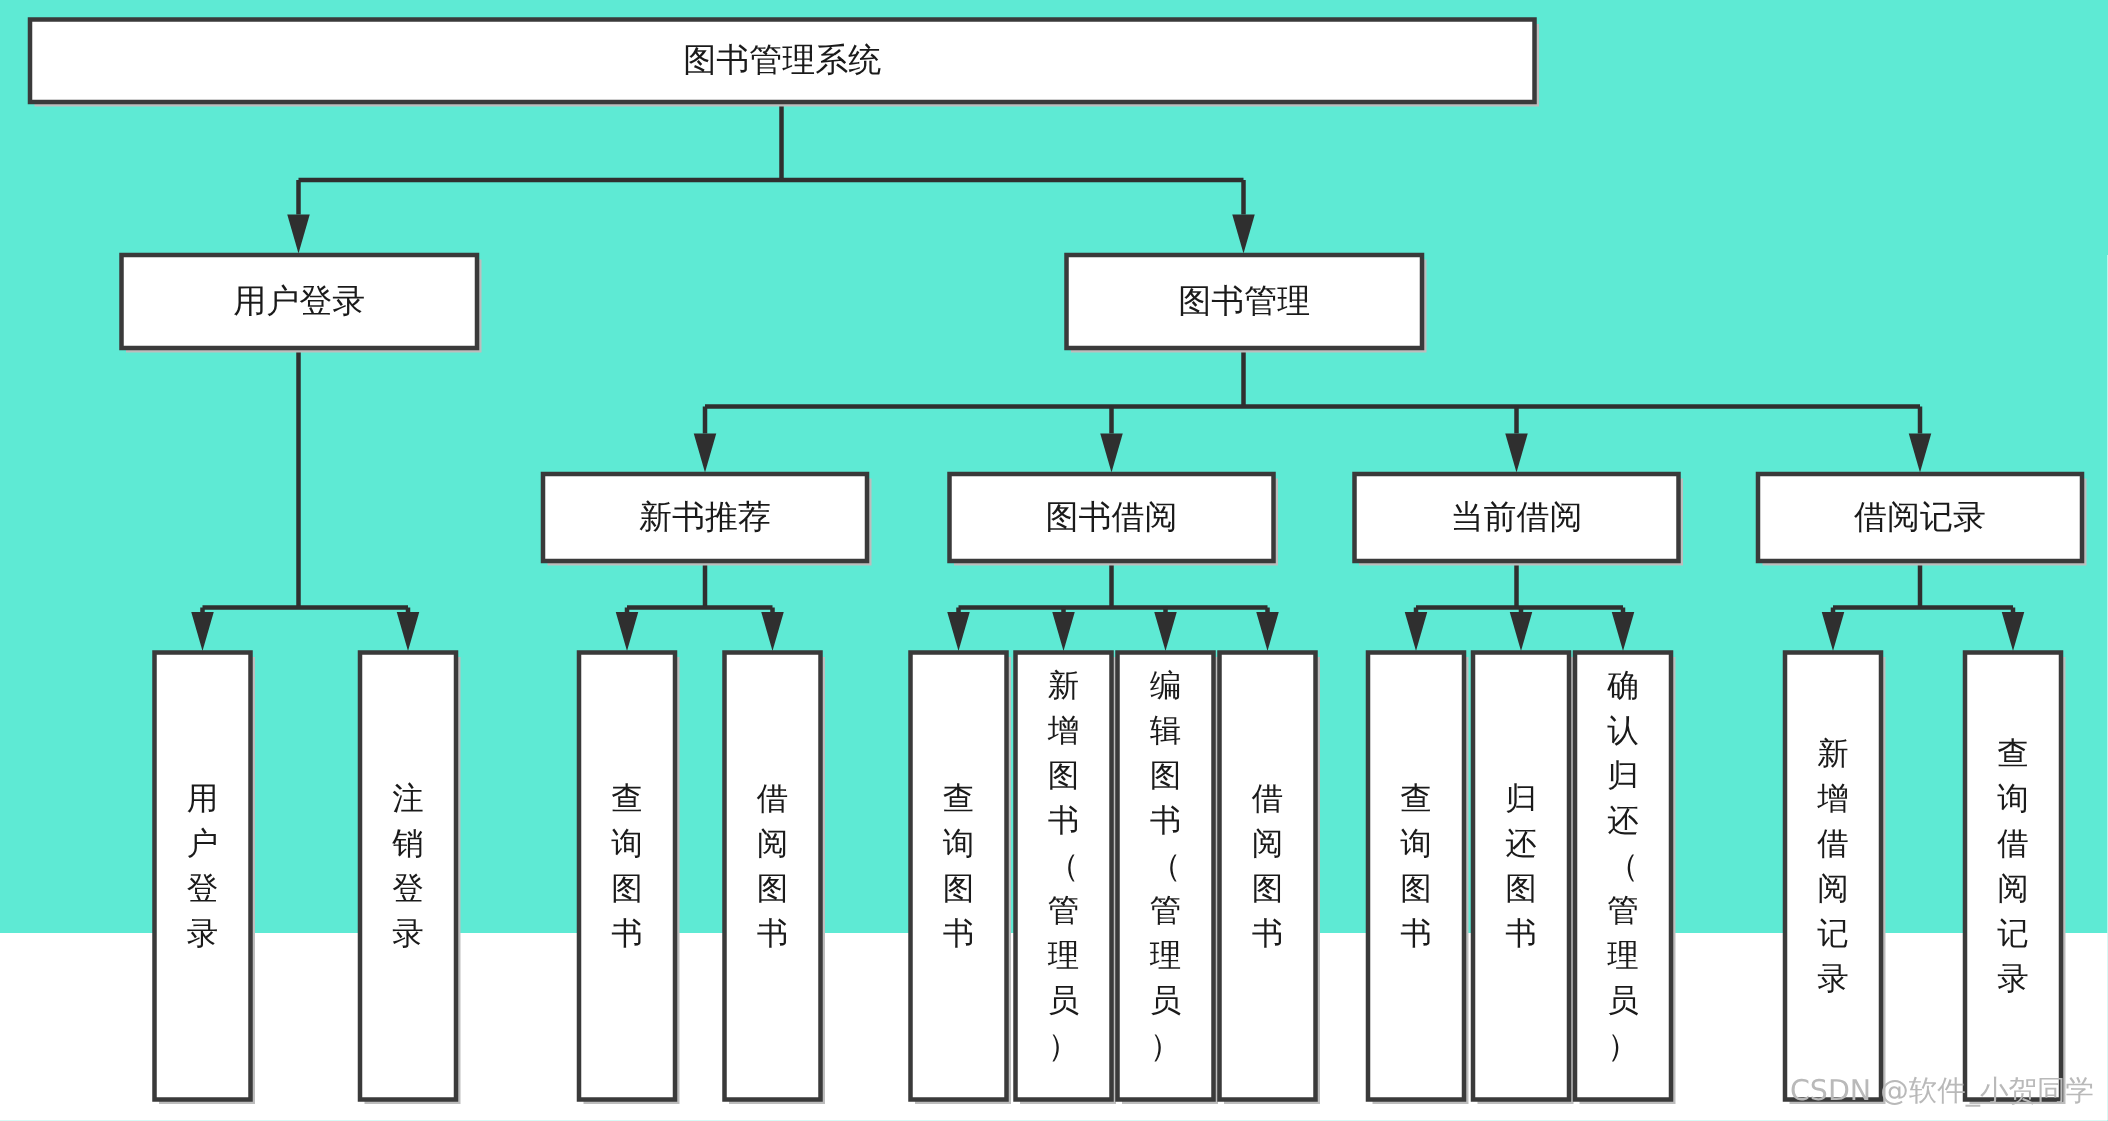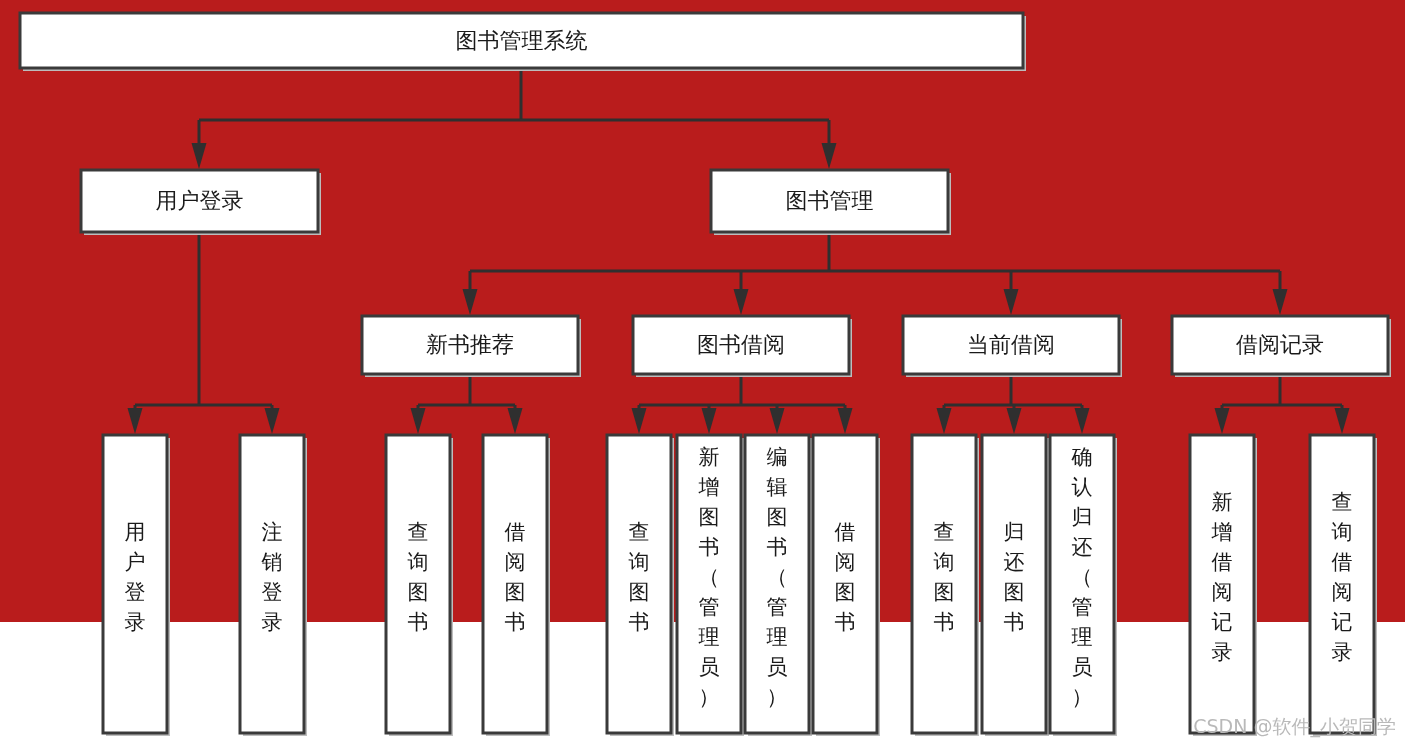--- a/index.html
+++ b/index.html
@@ -11,21 +11,21 @@
   body {
     width: 1405px;
     height: 747px;
     overflow: hidden;
     font-family: "DejaVu Sans", "Liberation Sans", sans-serif;
   }
   #diagram-root {
     position: relative;
     width: 1405px;
     height: 622px;
-    background: #b91c1c;
+    background: #5eead4;
   }
   svg#flow-svg {
     position: absolute;
     top: 0;
     left: 0;
     width: 1405px;
     height: 747px;
     display: block;
   }
   .node-box {

